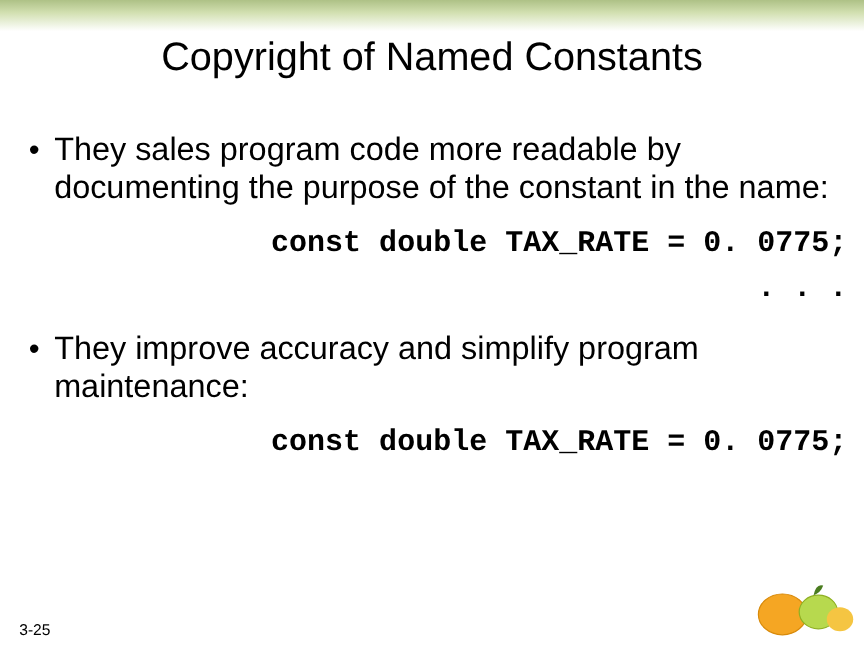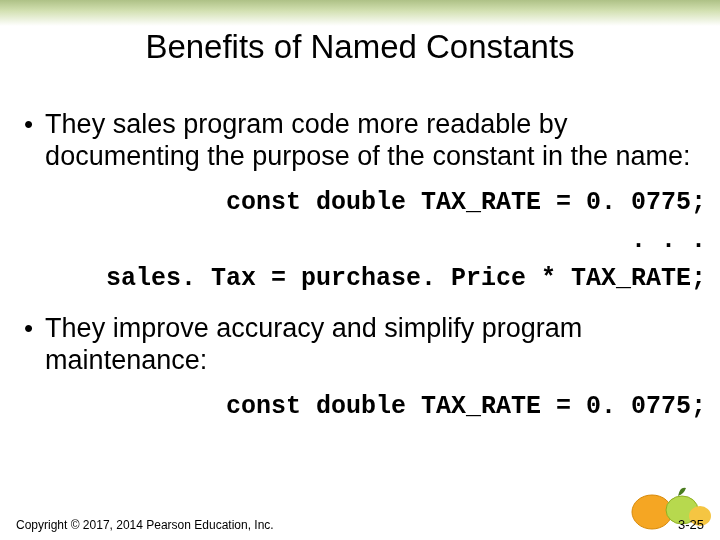--- a/index.html
+++ b/index.html
@@ -82,33 +82,32 @@
     width: 90px;
     height: 54px;
     pointer-events: none;
   }
 </style>
 </head>
 <body>
 
 <div class="top-band"></div>
 
-<h1 class="title">Benefits of Named Constants</h1>
+<h1 class="title">Copyright of Named Constants</h1>
 
 <div class="content">
 
   <div class="bullet-item">
     <span class="bullet-dot">•</span>
     <span class="bullet-text">They sales program code more readable by documenting the purpose of the constant in the name:</span>
   </div>
 
   <div class="code-block">
     <div class="code-line">const double TAX_RATE = 0. 0775;</div>
     <div class="code-line">. . .</div>
-    <div class="code-line">sales. Tax = purchase. Price * TAX_RATE;</div>
   </div>
 
   <div class="bullet-item">
     <span class="bullet-dot">•</span>
     <span class="bullet-text">They improve accuracy and simplify program maintenance:</span>
   </div>
 
   <div class="code-block">
     <div class="code-line">const double TAX_RATE = 0. 0775;</div>
   </div>
@@ -118,15 +117,14 @@
 <svg class="fruit" viewBox="0 0 90 54">
   <ellipse cx="28" cy="36" rx="20" ry="17" fill="#f5a623"></ellipse>
   <ellipse cx="28" cy="36" rx="20" ry="17" fill="none" stroke="#d88a0a" stroke-width="1"></ellipse>
   <ellipse cx="58" cy="34" rx="16" ry="14" fill="#b7d94e"></ellipse>
   <ellipse cx="58" cy="34" rx="16" ry="14" fill="none" stroke="#8fb022" stroke-width="1"></ellipse>
   <ellipse cx="76" cy="40" rx="11" ry="10" fill="#f5c542"></ellipse>
   <path d="M54 20 Q56 10 62 12 Q60 18 54 20" fill="#4a7c1f"></path>
 </svg>
 
 <div class="footer">
-  <span>Copyright © 2017, 2014 Pearson Education, Inc.</span>
   <span class="slide-num">3-25</span>
 </div>
 
 </body></html>

